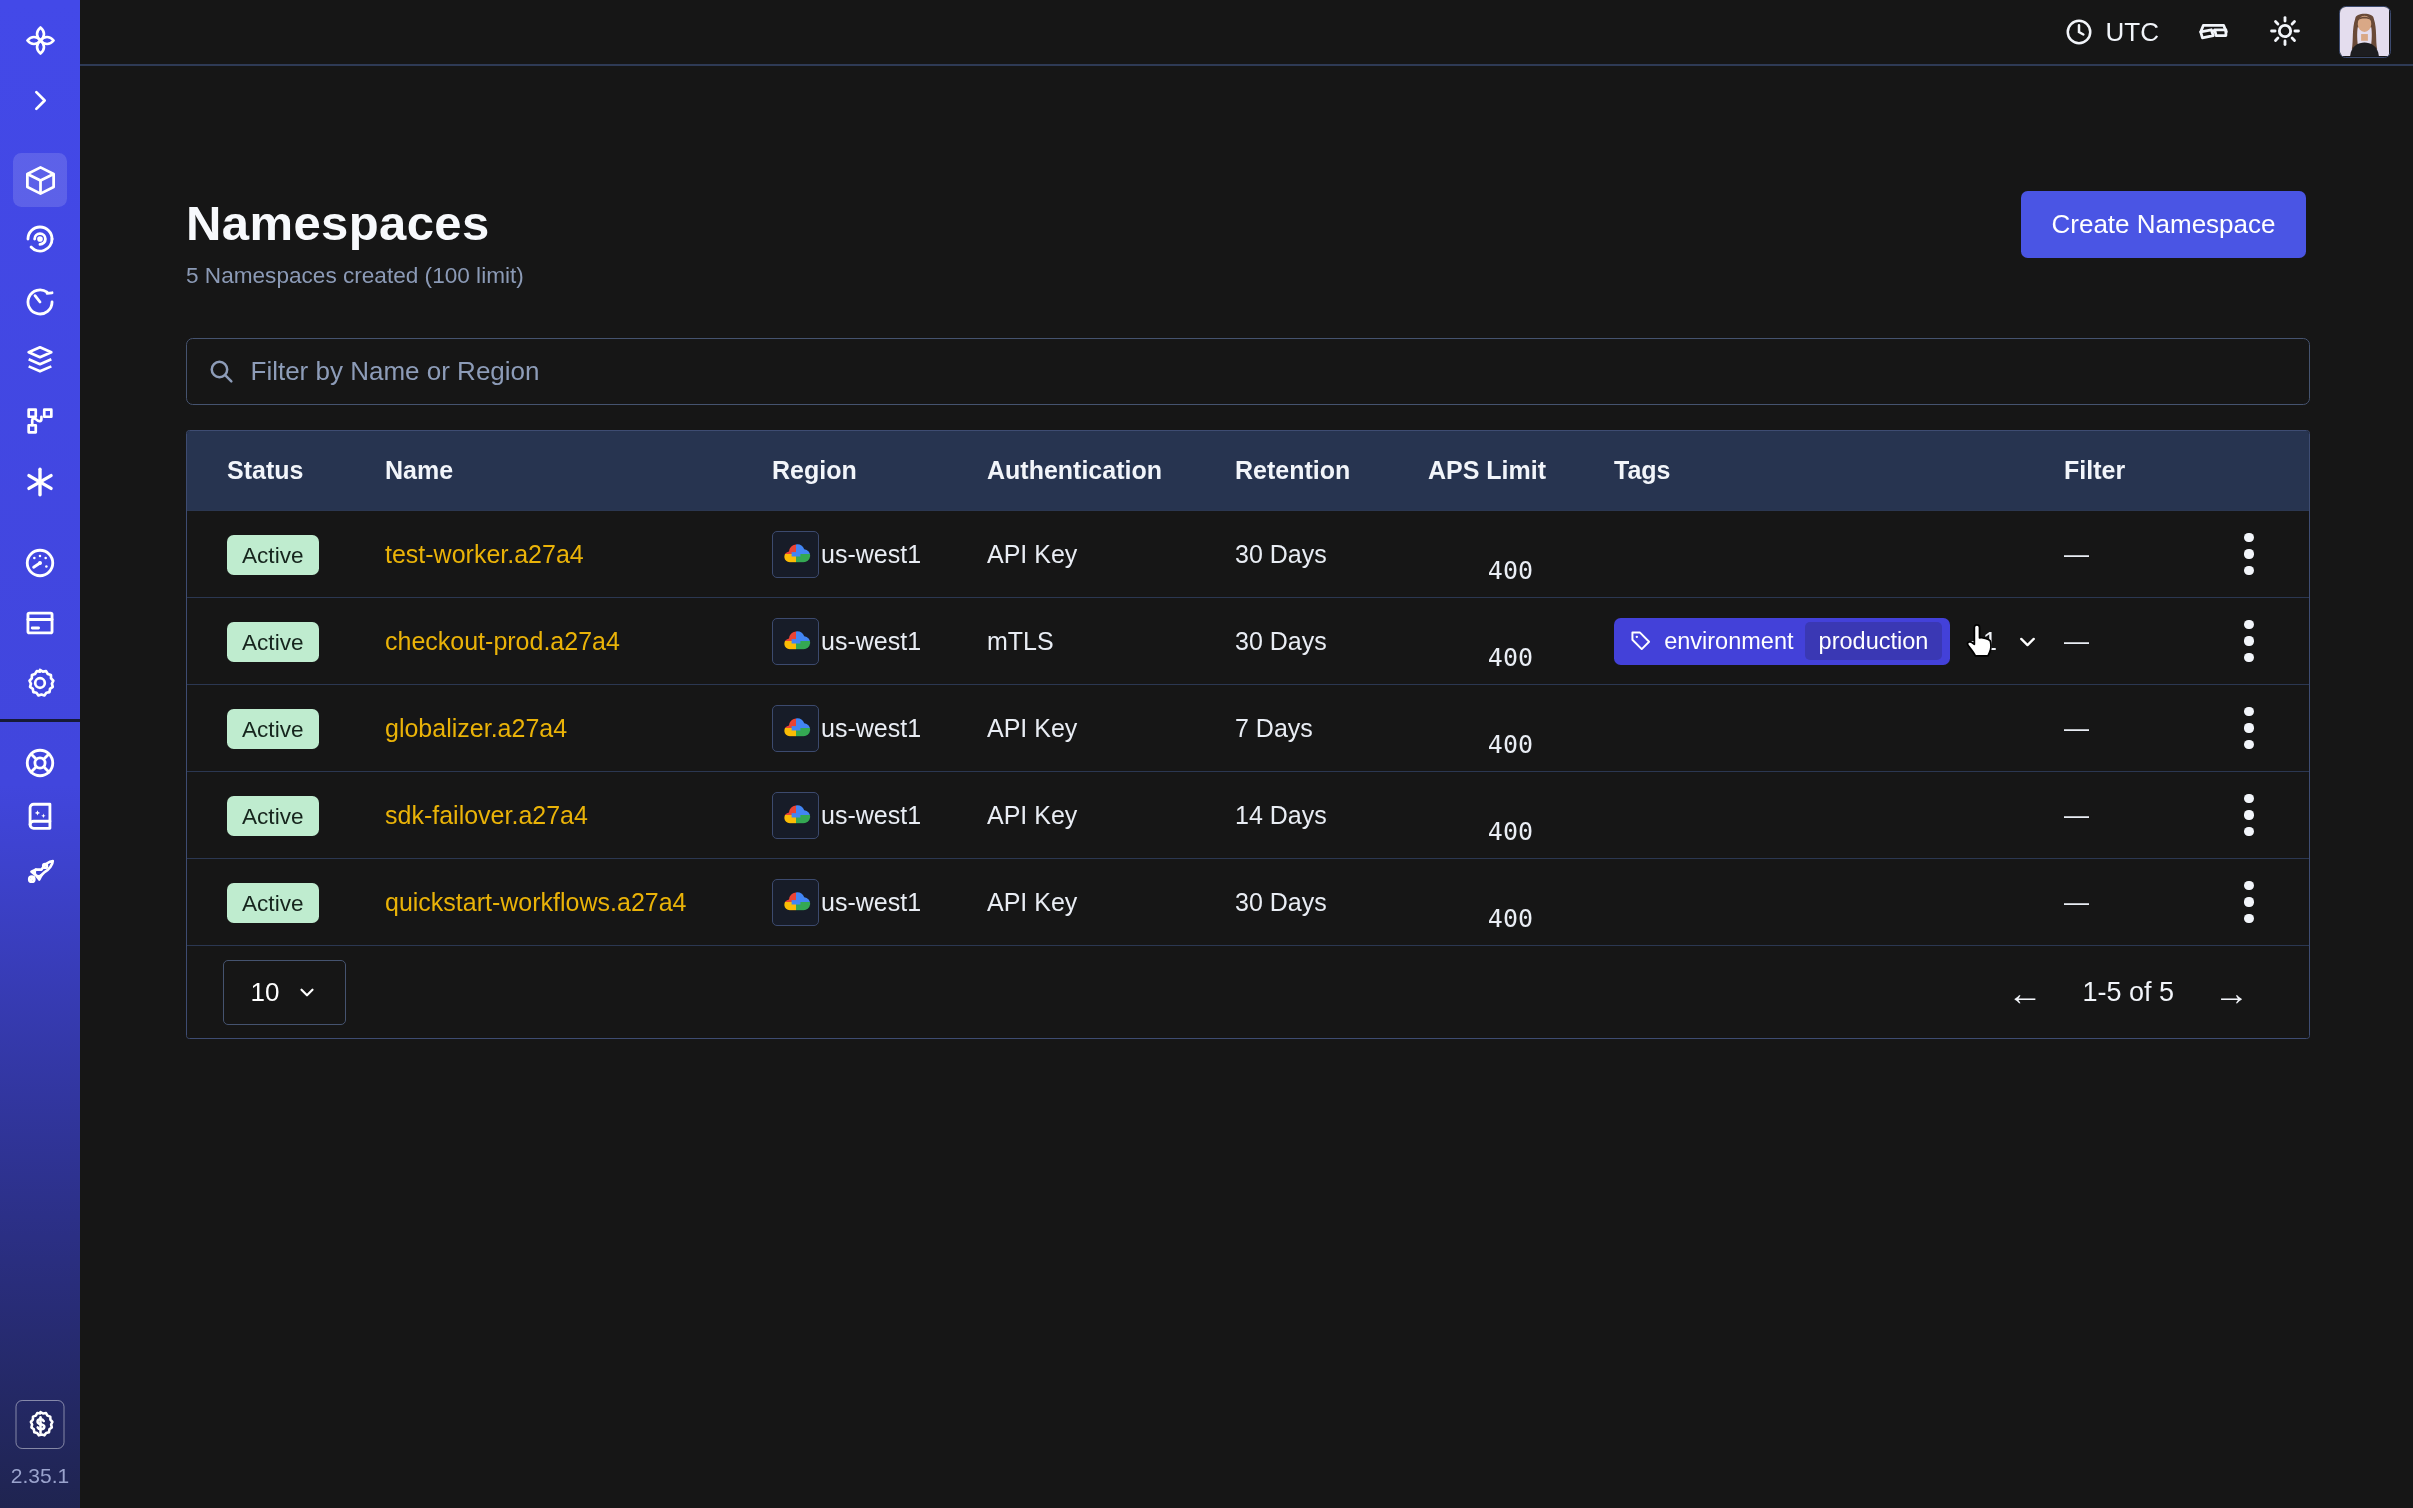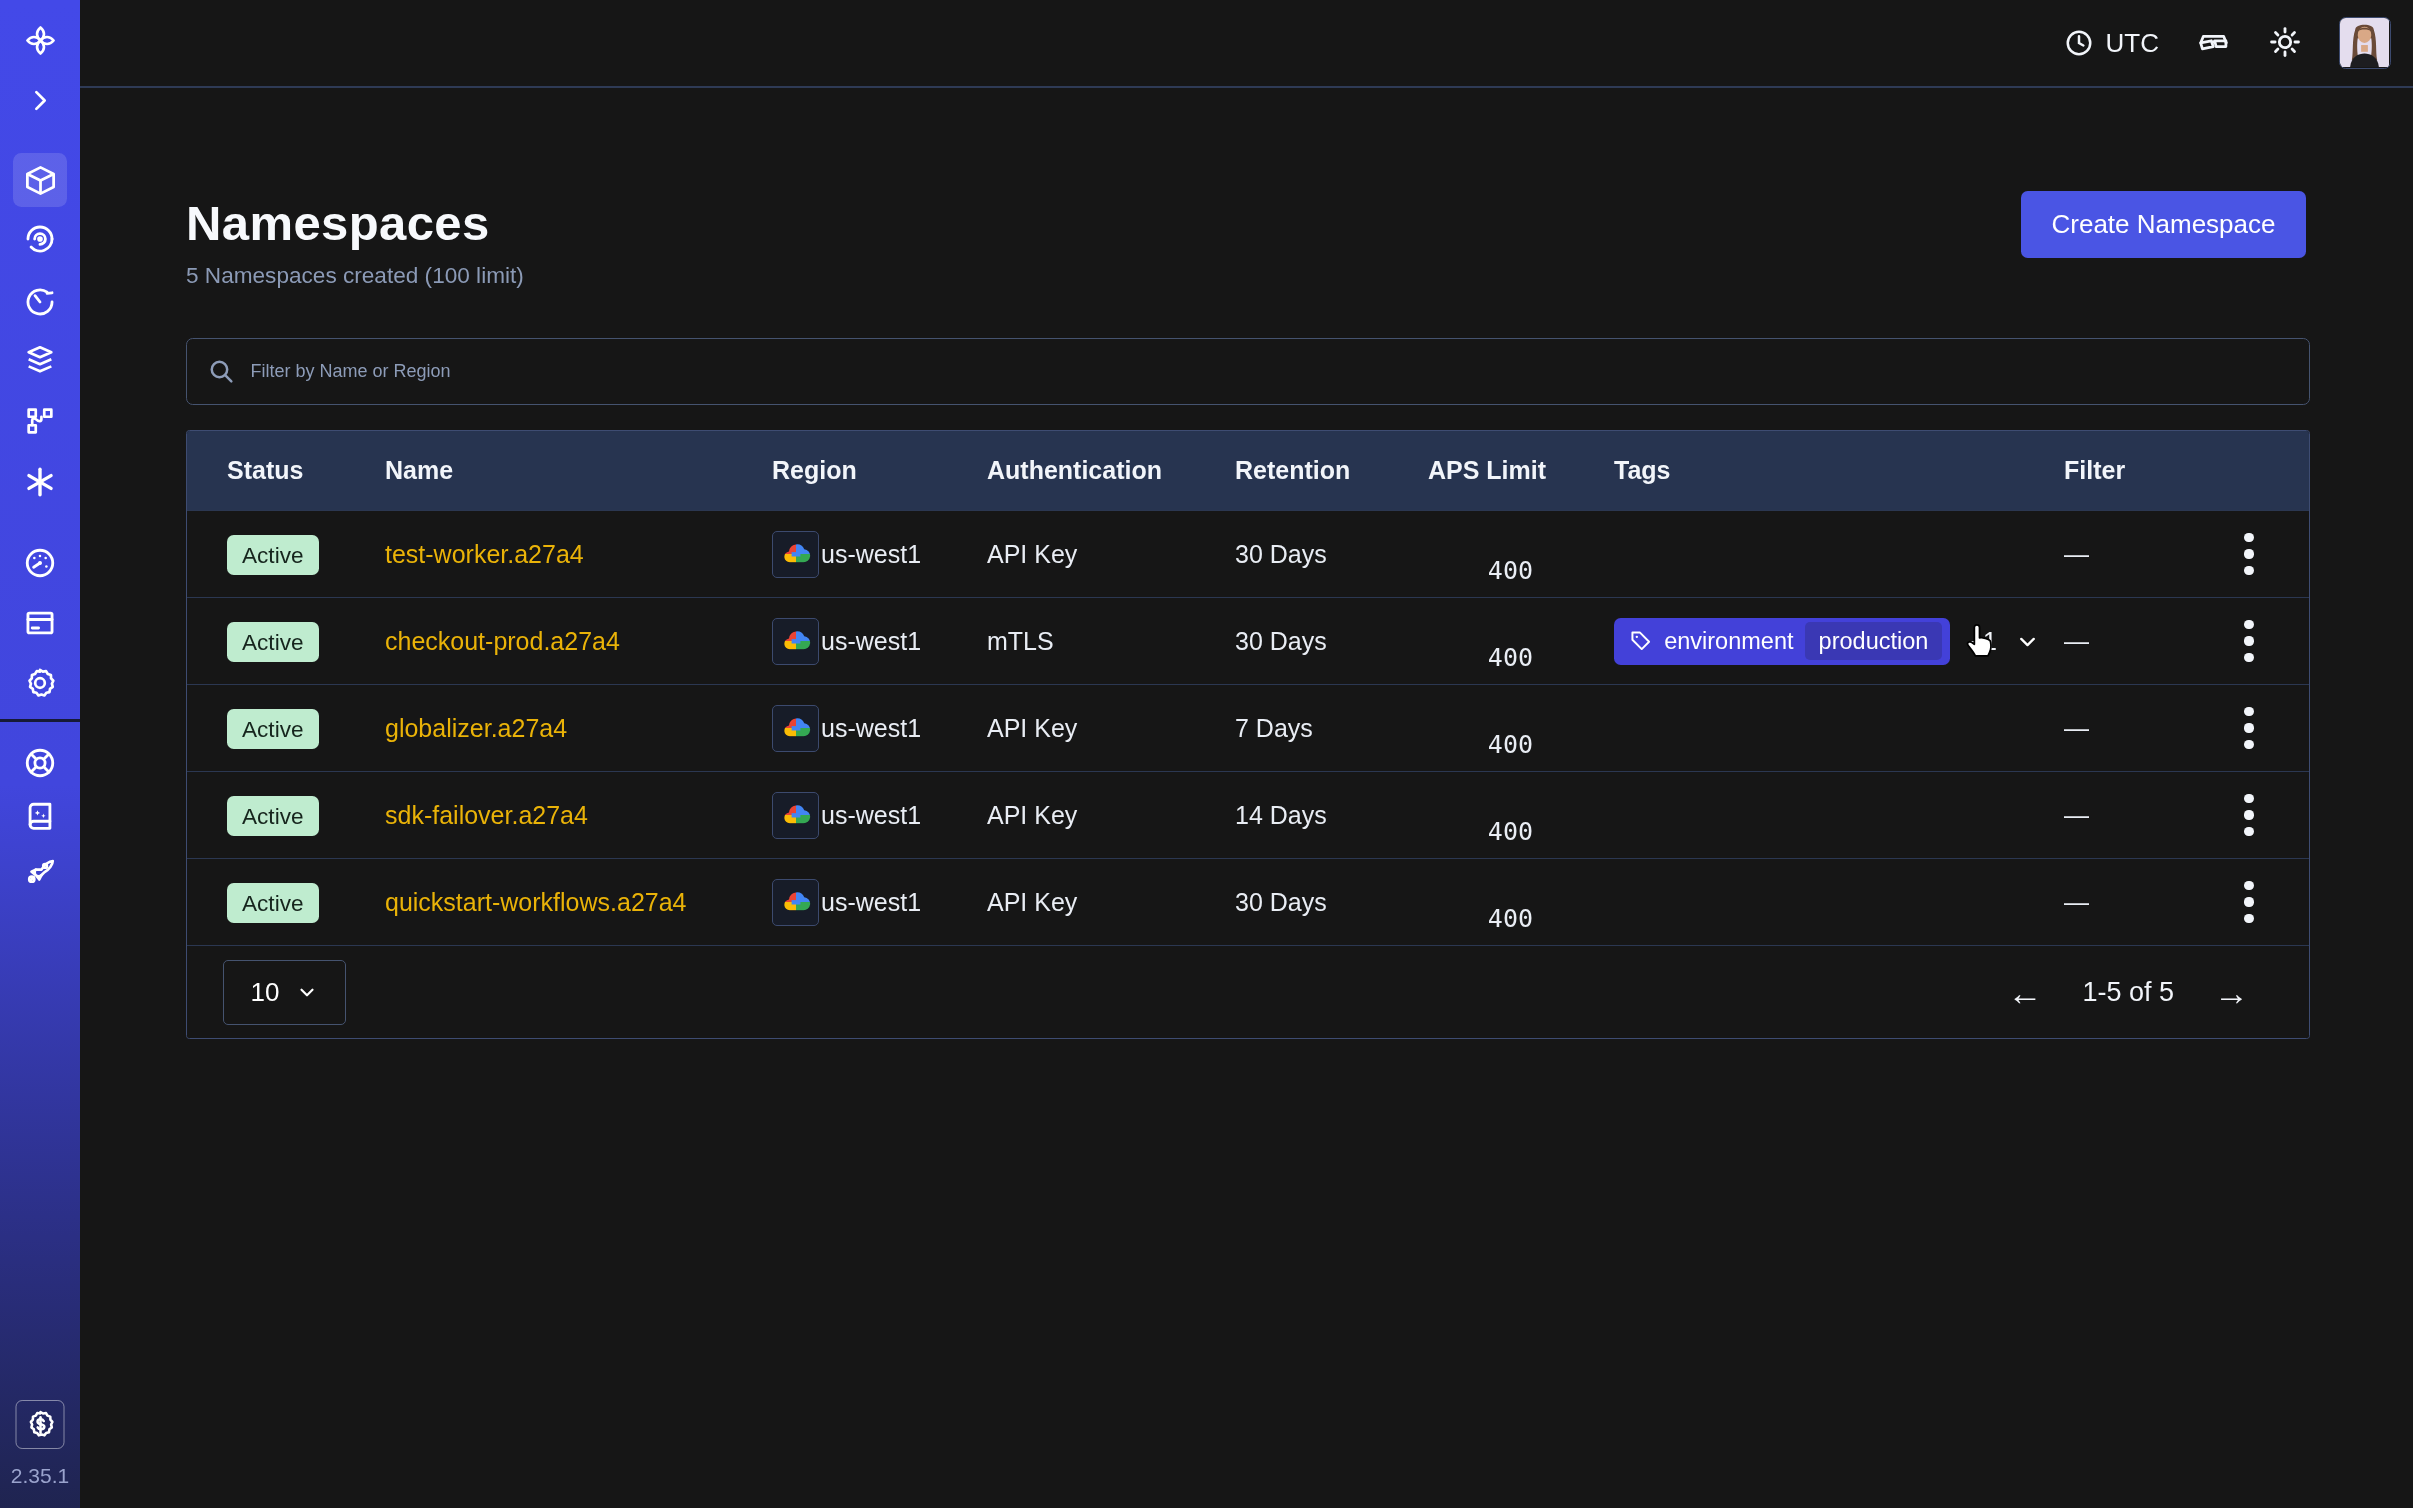--- a/index.html
+++ b/index.html
@@ -22,21 +22,21 @@
   .snav svg { display:block; }
   .snav.active { width:54px; height:54px; background:rgba(255,255,255,0.14); border-radius:8.4px; }
   .sdivider { position:absolute; left:0; top:719px; width:80px; height:2.5px; background:#161a38; }
   .version { position:absolute; bottom:20px; width:80px; text-align:center;
              font-size:21px; color:#9aa3cd; }
   .money-btn { position:absolute; left:50%; transform:translateX(-50%); bottom:59px;
                width:49px; height:49px; border:1.7px solid rgba(255,255,255,0.45); border-radius:6.7px;
                display:flex; align-items:center; justify-content:center; }
   
   .topbar {
-    position:absolute; left:80px; right:0; top:0; height:88px;
+    position:absolute; left:80px; right:0; top:0; height:66px;
     background:#161616; border-bottom:2.5px solid #2e3a55;
     display:flex; align-items:center; justify-content:flex-end;
     gap:37px; padding-right:22px;
   }
   .tz { display:flex; align-items:center; gap:11.7px; font-size:26px; color:#f2f5fa; }
   .avatar { width:52px; height:52px; border-radius:6.7px; border:1.7px solid #3c4a6e; overflow:hidden; }
   .avatar svg { display:block; }
   
   .main { position:absolute; left:80px; top:80px; right:0; bottom:0; padding:0 103px 0 106px; }
   .page-title { margin-top:115px; font-size:49px; font-weight:600; color:#f7f9fc; letter-spacing:0.4px; }
@@ -45,21 +45,21 @@
     position:absolute; top:111px; right:107px; width:285px; height:67px;
     background:#4a55e4; color:#fff; font-size:26px; font-family:inherit;
     border:none; border-radius:6.7px; cursor:pointer;
   }
   .filterbox {
     margin-top:49px; height:67px; border:1.7px solid #45536f; border-radius:6.7px;
     display:flex; align-items:center; padding:0 20px; gap:15px; background:#161616;
   }
   .filterbox input {
     flex:1; background:transparent; border:none; outline:none;
-    font-size:18px; color:#e9edf4; font-family:inherit;
+    font-size:26px; color:#e9edf4; font-family:inherit;
   }
   .filterbox input::placeholder { color:#8d9cb8; }
   
   .card { margin-top:25px; border:1.7px solid #3e4c72; border-radius:3.4px; overflow:hidden; }
   .thead, .trow { display:grid; grid-template-columns:158px 387px 215px 248px 193px 186px 450px 1fr;
                   padding-left:40px; align-items:center; }
   .thead { height:79px; background:#273450; font-size:25px; font-weight:600; color:#f2f5fa; }
   .trow { height:87px; background:#161616; border-top:1.7px solid #2b3751; font-size:25px; }
   .badge { background:#bfeccf; color:#16251d; font-size:22.6px; padding:7.5px 15px; border-radius:6.7px; }
   .nslink { color:#eab308; text-underline-offset:7.5px;

